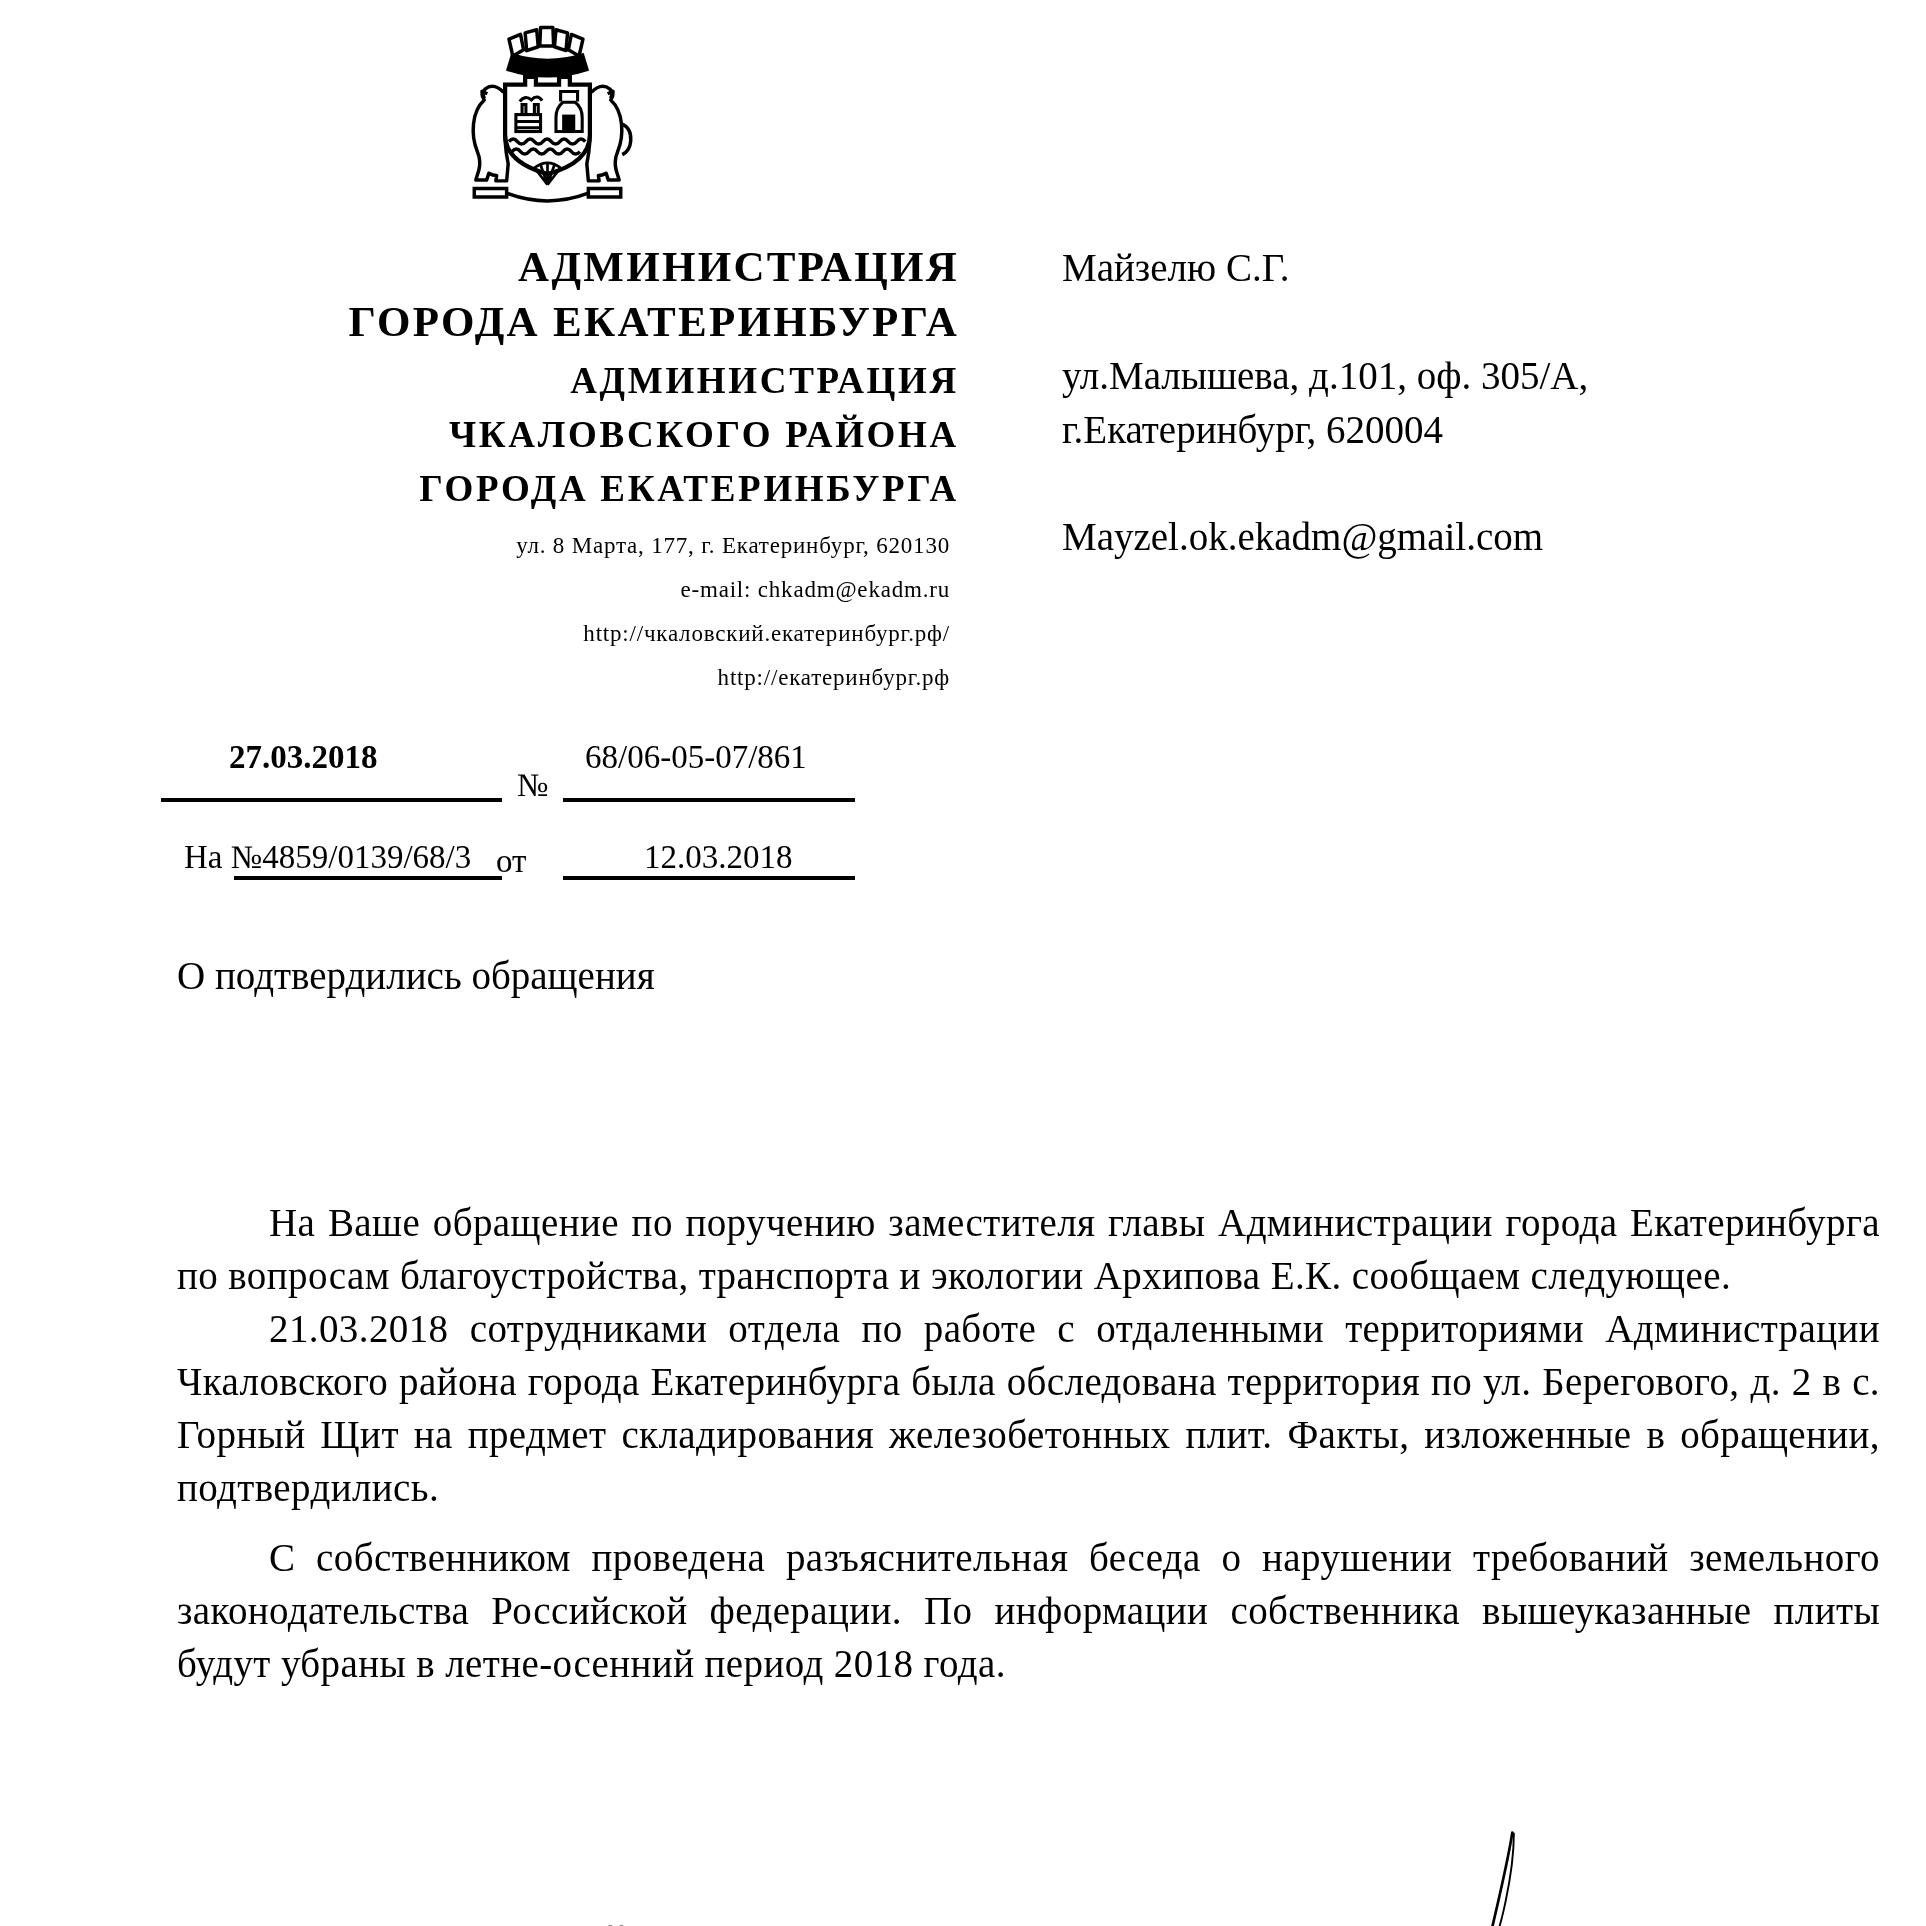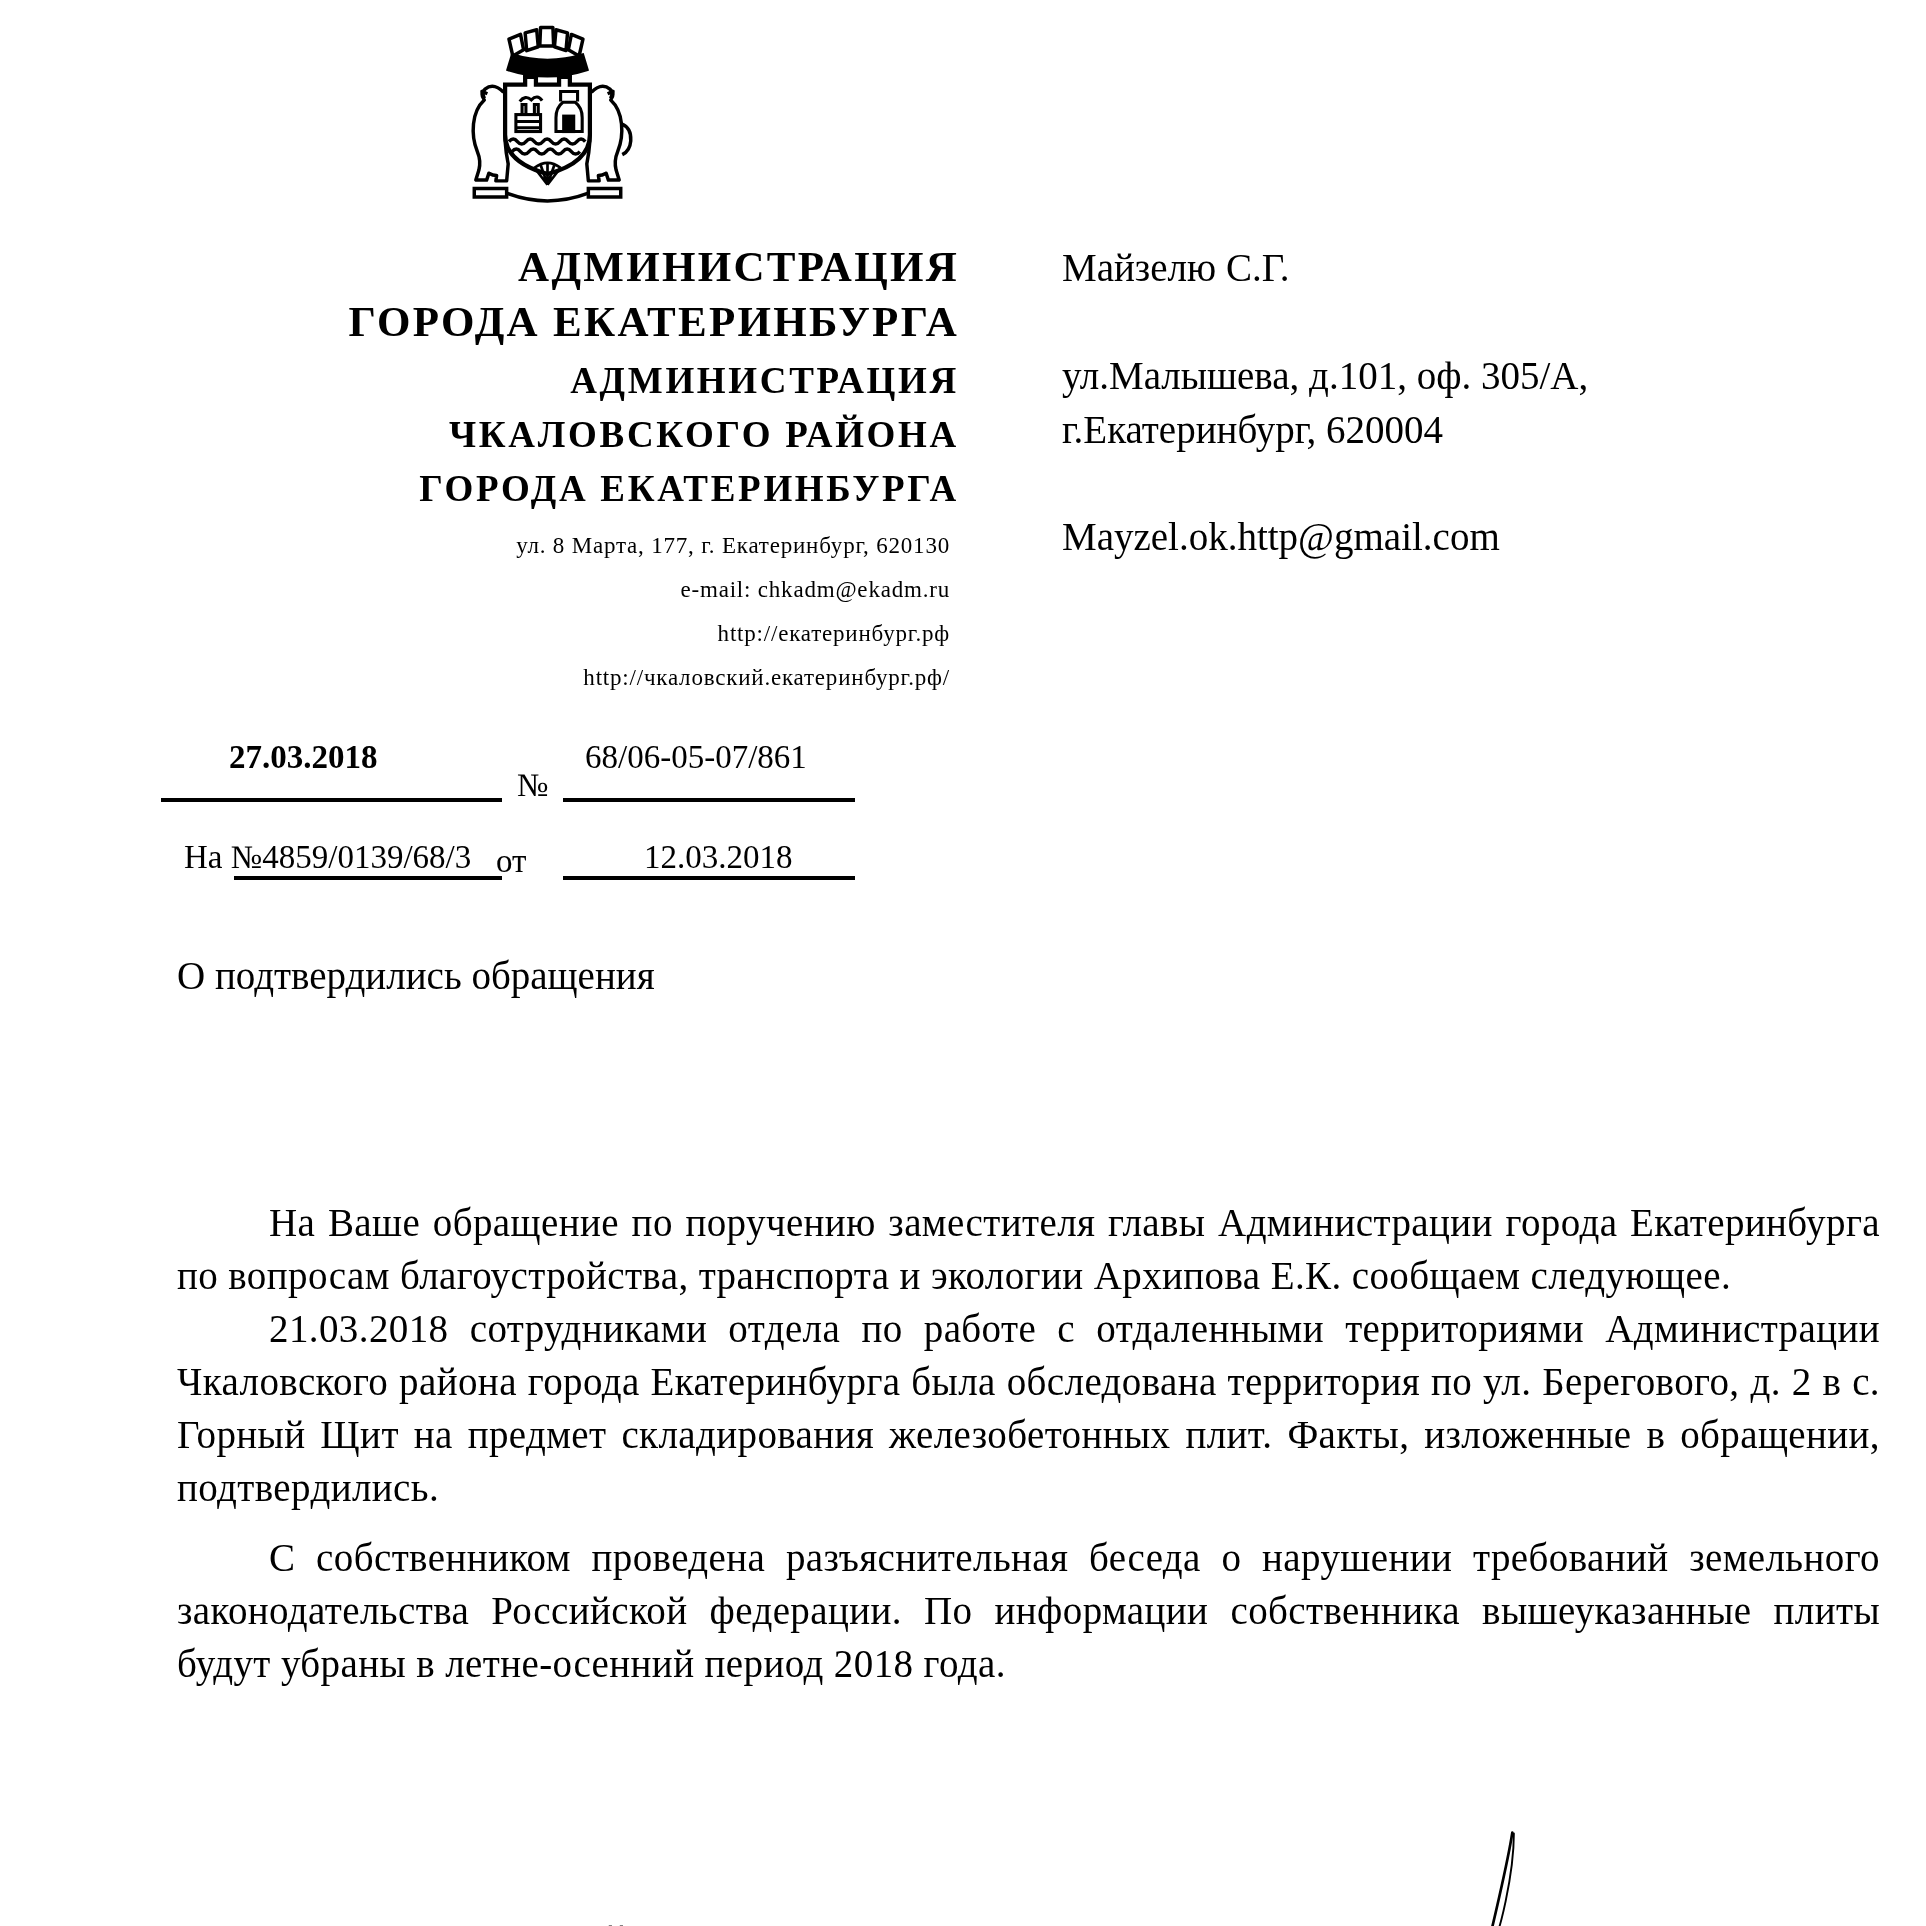--- a/index.html
+++ b/index.html
@@ -101,33 +101,33 @@
     <div class="org2">
       <div>АДМИНИСТРАЦИЯ</div>
       <div>ЧКАЛОВСКОГО  РАЙОНА</div>
       <div>ГОРОДА  ЕКАТЕРИНБУРГА</div>
     </div>
   </div>
 
   <div class="abs center contacts" style="left:118px;top:524px;width:832px;">
     <div>ул. 8 Марта, 177, г. Екатеринбург, 620130</div>
     <div>e-mail: chkadm@ekadm.ru</div>
+    <div>http://чкаловский.екатеринбург.рф/</div>
     <div>http://екатеринбург.рф</div>
-    <div>http://чкаловский.екатеринбург.рф/</div>
   </div>
 
   <div class="abs recip" style="left:1062px;top:241px;width:847px;">
     <span>Майзелю С.Г.</span>
   </div>
   <div class="abs recip" style="left:1062px;top:349px;width:886px;">
     <div>ул.Малышева, д.101, оф. 305/А,</div>
     <div>г.Екатеринбург, 620004</div>
   </div>
   <div class="abs recip" style="left:1062px;top:510px;width:886px;">
-    <span>Mayzel.ok.http@gmail.com</span>
+    <span>Mayzel.ok.ekadm@gmail.com</span>
   </div>
 
   <div class="abs req" style="left:229px;top:739px;font-weight:bold;">
     <span>27.03.2018</span>
   </div>
   <div class="abs req" style="left:585px;top:739px;">
     <span>68/06-05-07/861</span>
   </div>
   <div class="abs req" style="left:517px;top:767px;">
     <span>№</span>

